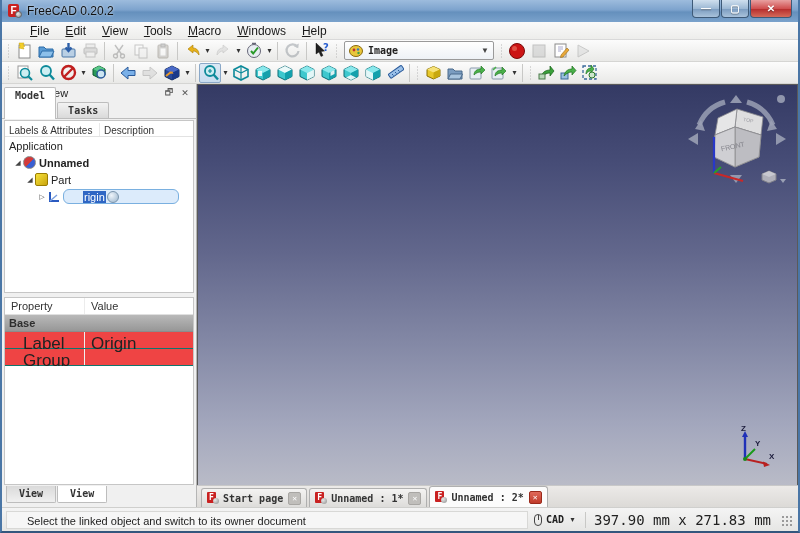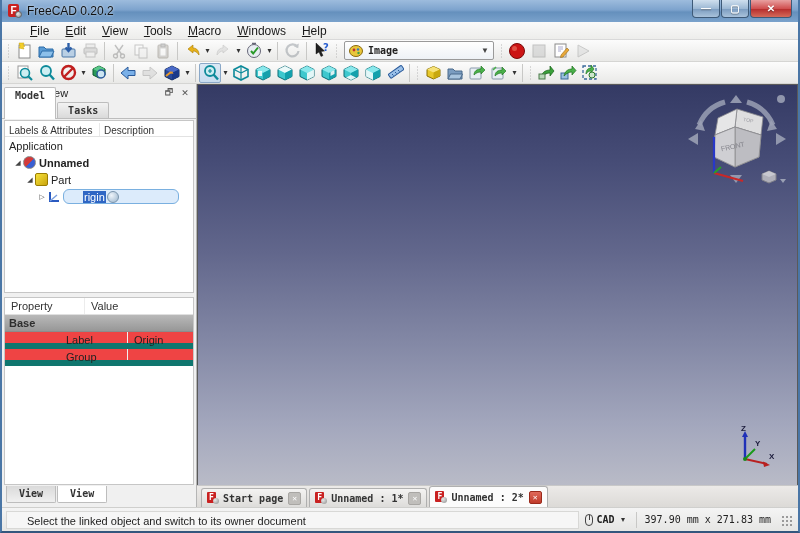--- a/index.html
+++ b/index.html
@@ -94,21 +94,21 @@
   .splitter-h { height:4px; flex:0 0 4px; background:#f0f0f0; }
 
   .prop-wrap { flex:1; display:flex; flex-direction:column; background:#ef4444;
     border:1px solid #c6c6c6; margin:0 2px; min-height:0; }
   .prop-header { height:17px; flex:0 0 17px; display:flex; font-size:11px; color:#333;
     border-bottom:1px solid #e0e0e0; background:#fff; }
   .prop-header .c1 { width:80px; padding:2px 0 0 6px; border-right:1px solid #ececec; }
   .prop-header .c2 { padding:2px 0 0 6px; }
   .prop-group { height:17px; flex:0 0 17px; background:linear-gradient(180deg,#b9b9b9,#979797);
     color:#2e2e2e; font-weight:bold; padding:2px 0 0 4px; font-size:11px; border-bottom:1px solid #8c8c8c; }
-  .prop-row { height:17px; flex:0 0 17px; display:flex; font-size:11px; border-bottom:6px solid #0f766e;padding-left:43px; }
+  .prop-row { height:17px; flex:0 0 17px; display:flex; font-size:17px; border-bottom:1px solid #0f766e; }
   .prop-row .c1 { width:80px; padding:2px 0 0 18px; border-right:1px solid #f0f0f0; color:#222; }
   .prop-row .c2 { flex:1; padding:2px 0 0 6px; color:#222; }
   .prop-fill { flex:1; background:#fff; }
 
   .bottom-tabs { height:22px; flex:0 0 22px; display:flex; align-items:flex-start; padding:1px 0 0 4px; }
   .btab { font-family:"DejaVu Sans Mono",monospace; font-size:10px; font-weight:bold;
     padding:2px 12px 3px; border:1px solid #bdbdbd; border-top:none; border-radius:0 0 2px 2px;
     background:linear-gradient(180deg,#dadada,#f0f0f0); margin-right:1px; color:#333; }
   .btab.active { background:#fff; }
 
@@ -141,21 +141,21 @@
   
   .statusbar { height:24px; flex:0 0 24px; background:linear-gradient(180deg,#f4f4f4,#e6e6e4);
     border-top:1px solid #cfcfcd; display:flex; align-items:center; padding:0 4px; }
   .status-msg { flex:1; padding:2px 20px; border:1px solid #d8d8d6; background:#f6f6f6; height:18px;
     line-height:14px; color:#222; }
   .status-right { display:flex; align-items:center; margin-left:6px; }
   .mouse-icon { width:8px; height:12px; border:1px solid #444; border-radius:4px; margin-right:4px; position:relative; }
   .mouse-icon::after { content:""; position:absolute; left:3px; top:0; width:1px; height:5px; background:#444; }
   .nav-style { font-family:"DejaVu Sans Mono",monospace; font-size:10px; font-weight:bold; color:#222; margin-right:4px; }
   .status-sep { width:1px; height:16px; background:#c8c8c6; margin:0 8px; }
-  .dims { font-family:"DejaVu Sans Mono",monospace; font-size:10px; color:#222; margin-right:10px; }
+  .dims { font-family:"DejaVu Sans Mono",monospace; font-size:14px; color:#222; margin-right:10px; }
   .grip-corner { width:13px; height:13px; align-self:flex-end;
     background-image:radial-gradient(circle,#9a9a9a 38%, transparent 42%);
     background-size:4px 4px; }
 </style>
 </head>
 <body>
 
 <div class="window">
 
   <div class="titlebar">

